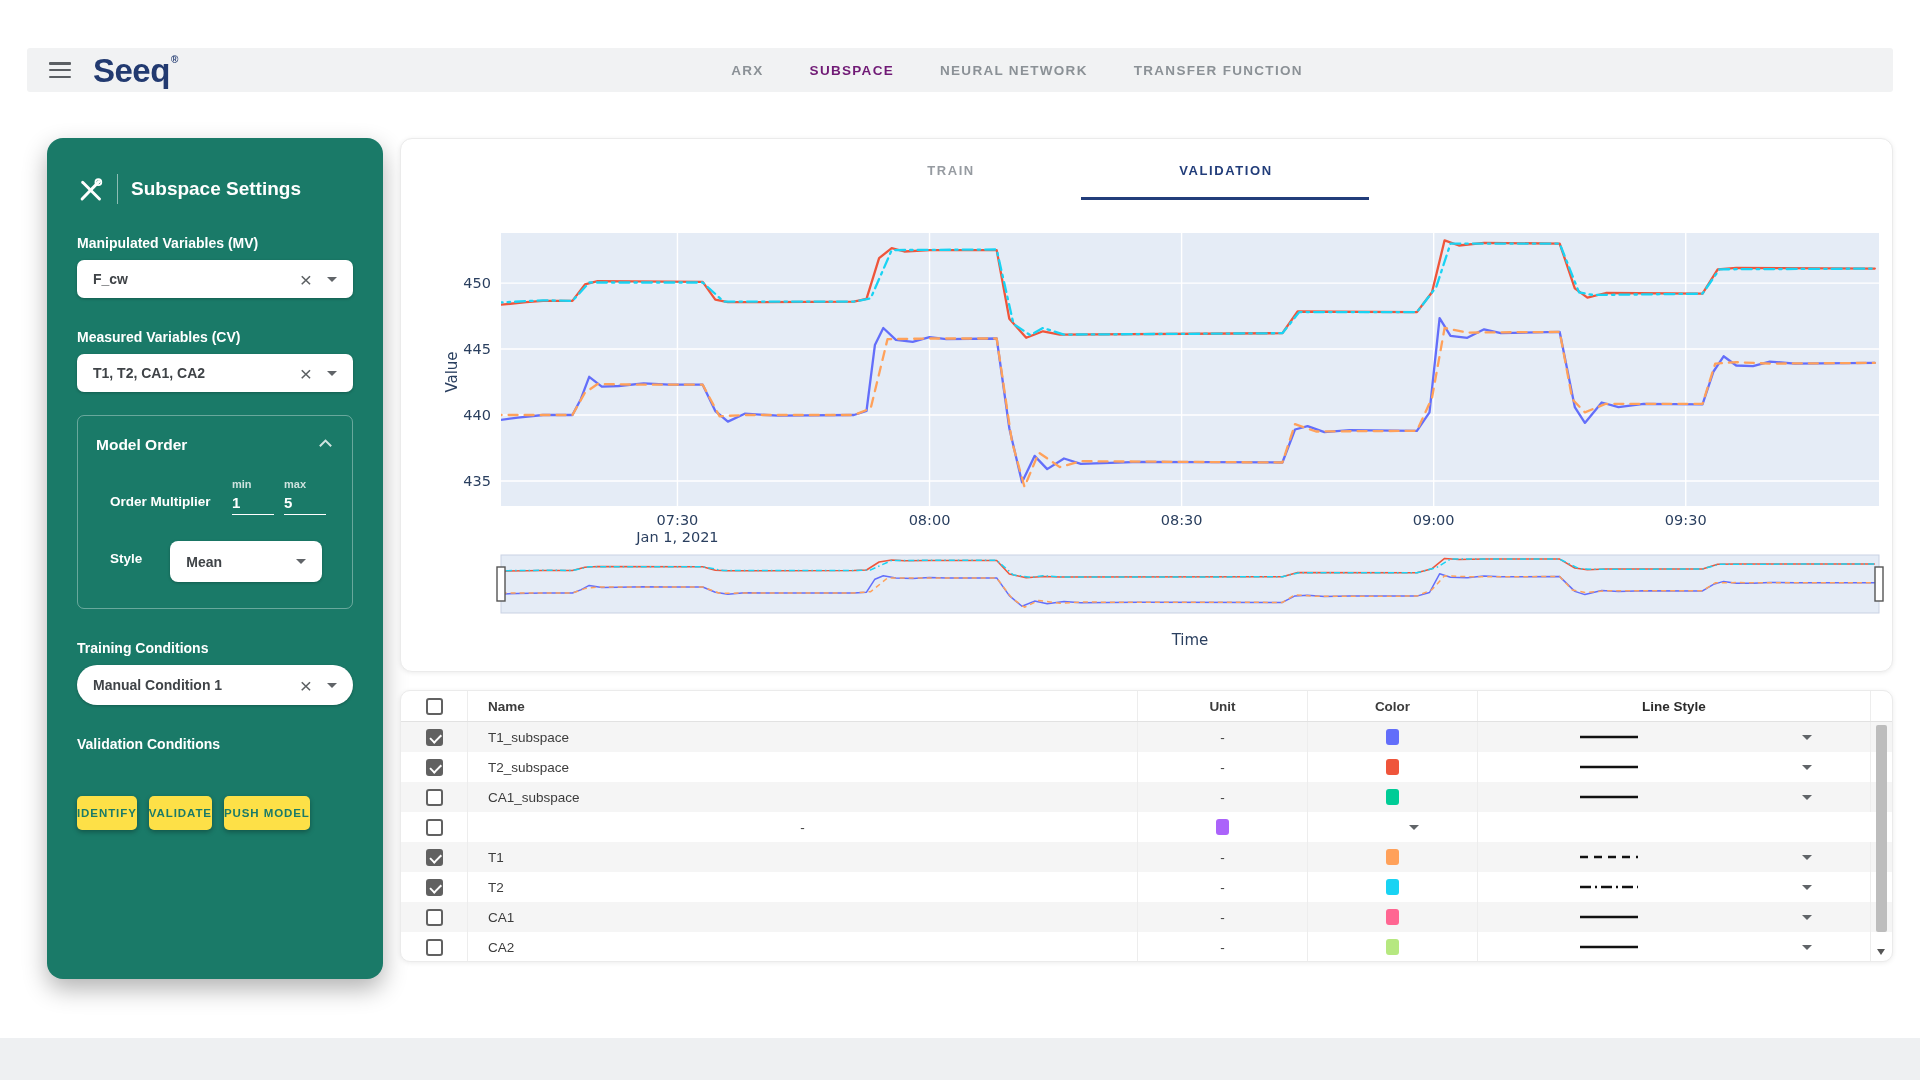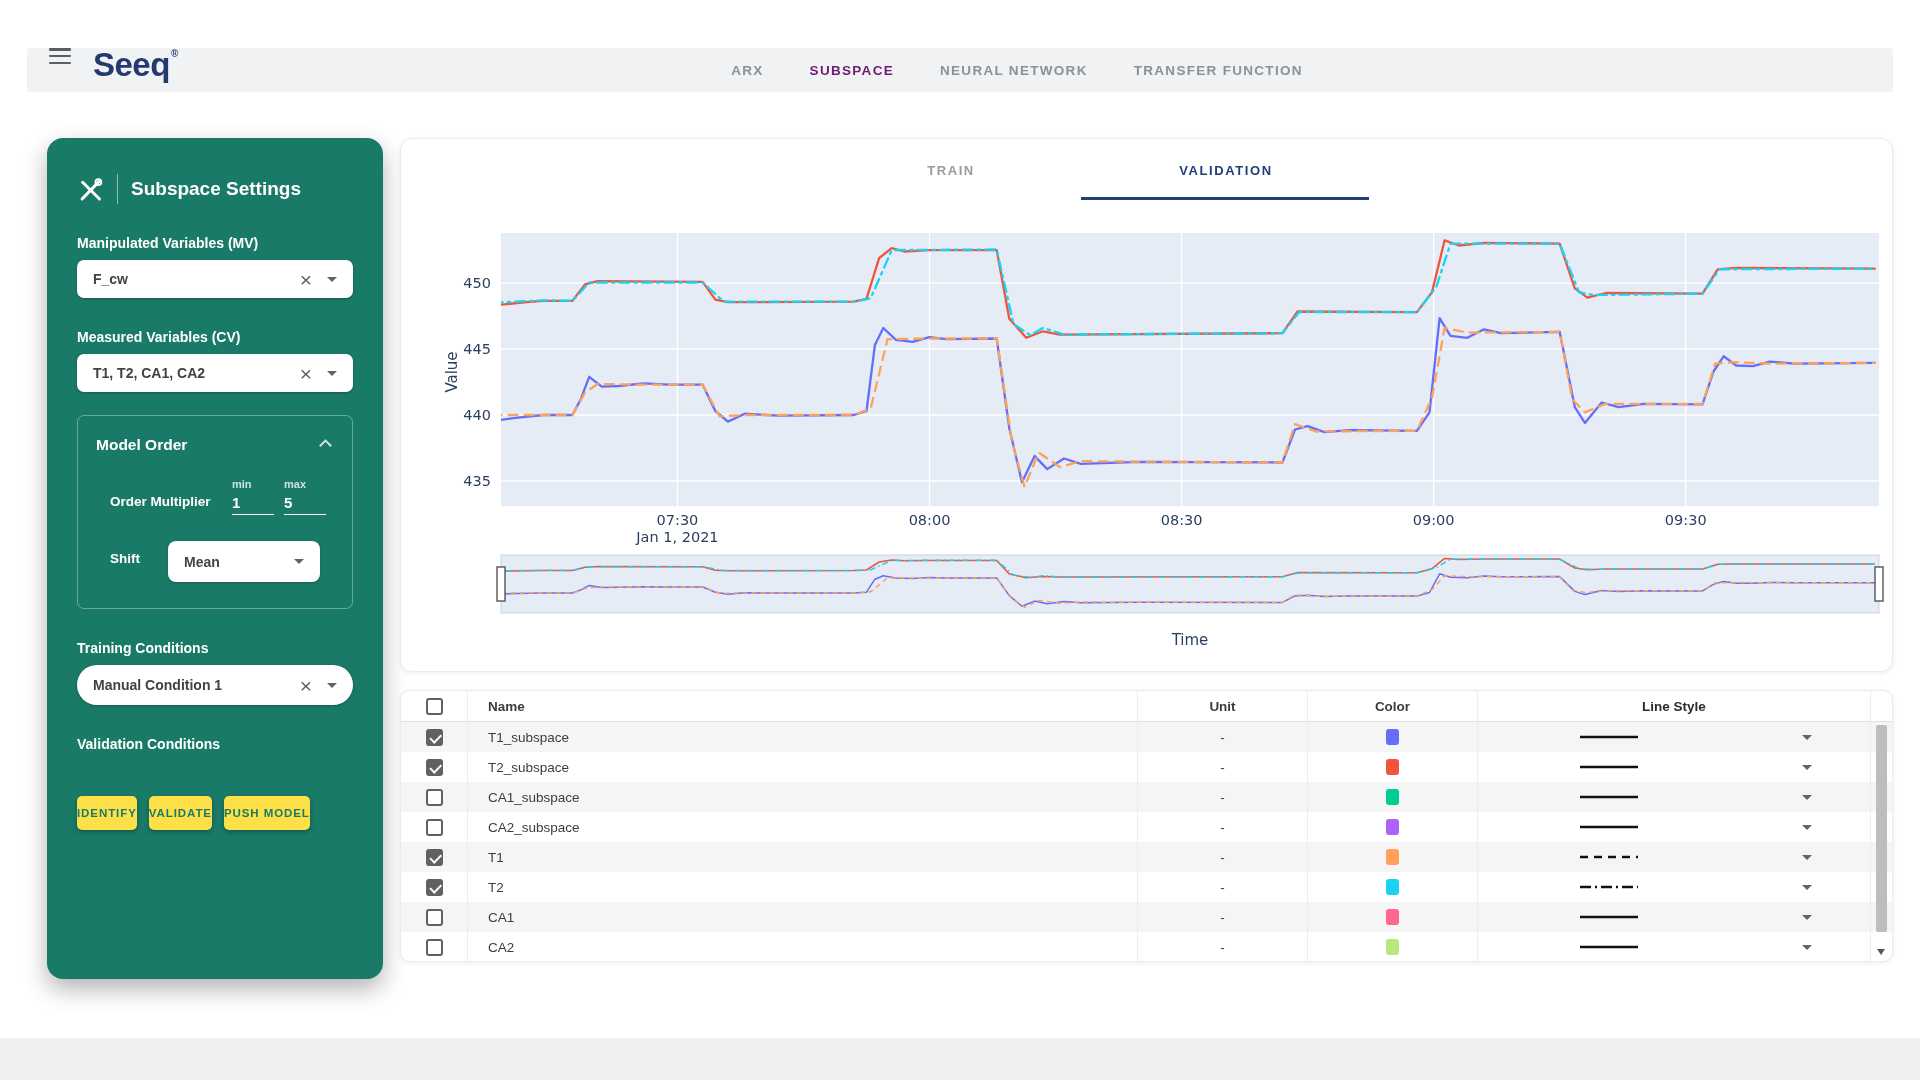--- a/index.html
+++ b/index.html
@@ -1,18 +1,18 @@
 <!DOCTYPE html>
 <html><head>
 <meta charset="utf-8">
 <style>
 *{box-sizing:border-box;margin:0;padding:0}
 html,body{width:1920px;height:1080px;background:#fff;font-family:"Liberation Sans",sans-serif;overflow:hidden;position:relative}
 
-.topbar{position:absolute;left:27px;top:48px;width:1866px;height:44px;background:#f1f2f3;border-radius:3px;display:flex;align-items:flex-start}
+.topbar{position:absolute;left:27px;top:48px;width:1866px;height:44px;background:#f1f2f3;border-radius:3px;display:flex;align-items:center}
 .hamburger{width:22px;height:16px;margin-left:22px;display:flex;flex-direction:column;justify-content:space-between;cursor:pointer}
 .hamburger span{display:block;height:2.5px;background:#5b5f63;border-radius:1px}
 .brand{margin-left:22px;font-size:33px;font-weight:800;color:#223a70;letter-spacing:-.5px;line-height:1;display:flex;align-items:flex-start}
 .brand sup{font-size:10px;margin-top:1px;margin-left:1px}
 .main-nav{position:absolute;left:560px;top:0;height:100%;width:860px;display:flex;align-items:center;justify-content:center;gap:46px}
 .nav-tab{font-size:13.5px;font-weight:700;letter-spacing:1.3px;color:#8b9196;cursor:pointer;white-space:nowrap}
 .nav-tab.active{color:#701a75}
 
 .sidebar{position:absolute;left:47px;top:138px;width:336px;height:841px;background:#1a7a68;border-radius:16px;box-shadow:0 10px 24px rgba(0,0,0,.3);padding:28px 30px;color:#fff}
 .side-title-row{display:flex;align-items:center;gap:13px;margin-top:8px}
@@ -123,21 +123,21 @@
     </div>
     <div class="ogrid">
       <span></span>
       <span class="mm-label">min</span>
       <span class="mm-label">max</span>
       <span class="om-label">Order Multiplier</span>
       <span class="mm-input">1</span>
       <span class="mm-input">5</span>
     </div>
     <div class="shift-row">
-      <span class="om-label">Shift</span>
+      <span class="om-label">Style</span>
       <div class="select-box">
         <span class="sel-text">Mean</span>
         <span class="caret auto"></span>
       </div>
     </div>
   </div>
 
   <div class="field-label">Training Conditions</div>
   <div class="select-box pill">
     <span class="sel-text">Manual Condition 1</span>
@@ -267,21 +267,20 @@
             <line x1="2" y1="5" x2="60" y2="5" stroke="#111" stroke-width="2.4"></line>
           </svg>
           <span class="caret"></span>
         </div>
         <div class="cell c-scroll"></div>
       </div>
       <div class="trow">
         <div class="cell c-check">
           <div class="checkbox"></div>
         </div>
-        <div class="cell c-name">CA2_subspace</div>
         <div class="cell c-unit">-</div>
         <div class="cell c-color">
           <span class="chip" style="background: rgb(171, 99, 250);"></span>
         </div>
         <div class="cell c-style">
           <svg width="62" height="10">
             <line x1="2" y1="5" x2="60" y2="5" stroke="#111" stroke-width="2.4"></line>
           </svg>
           <span class="caret"></span>
         </div>

